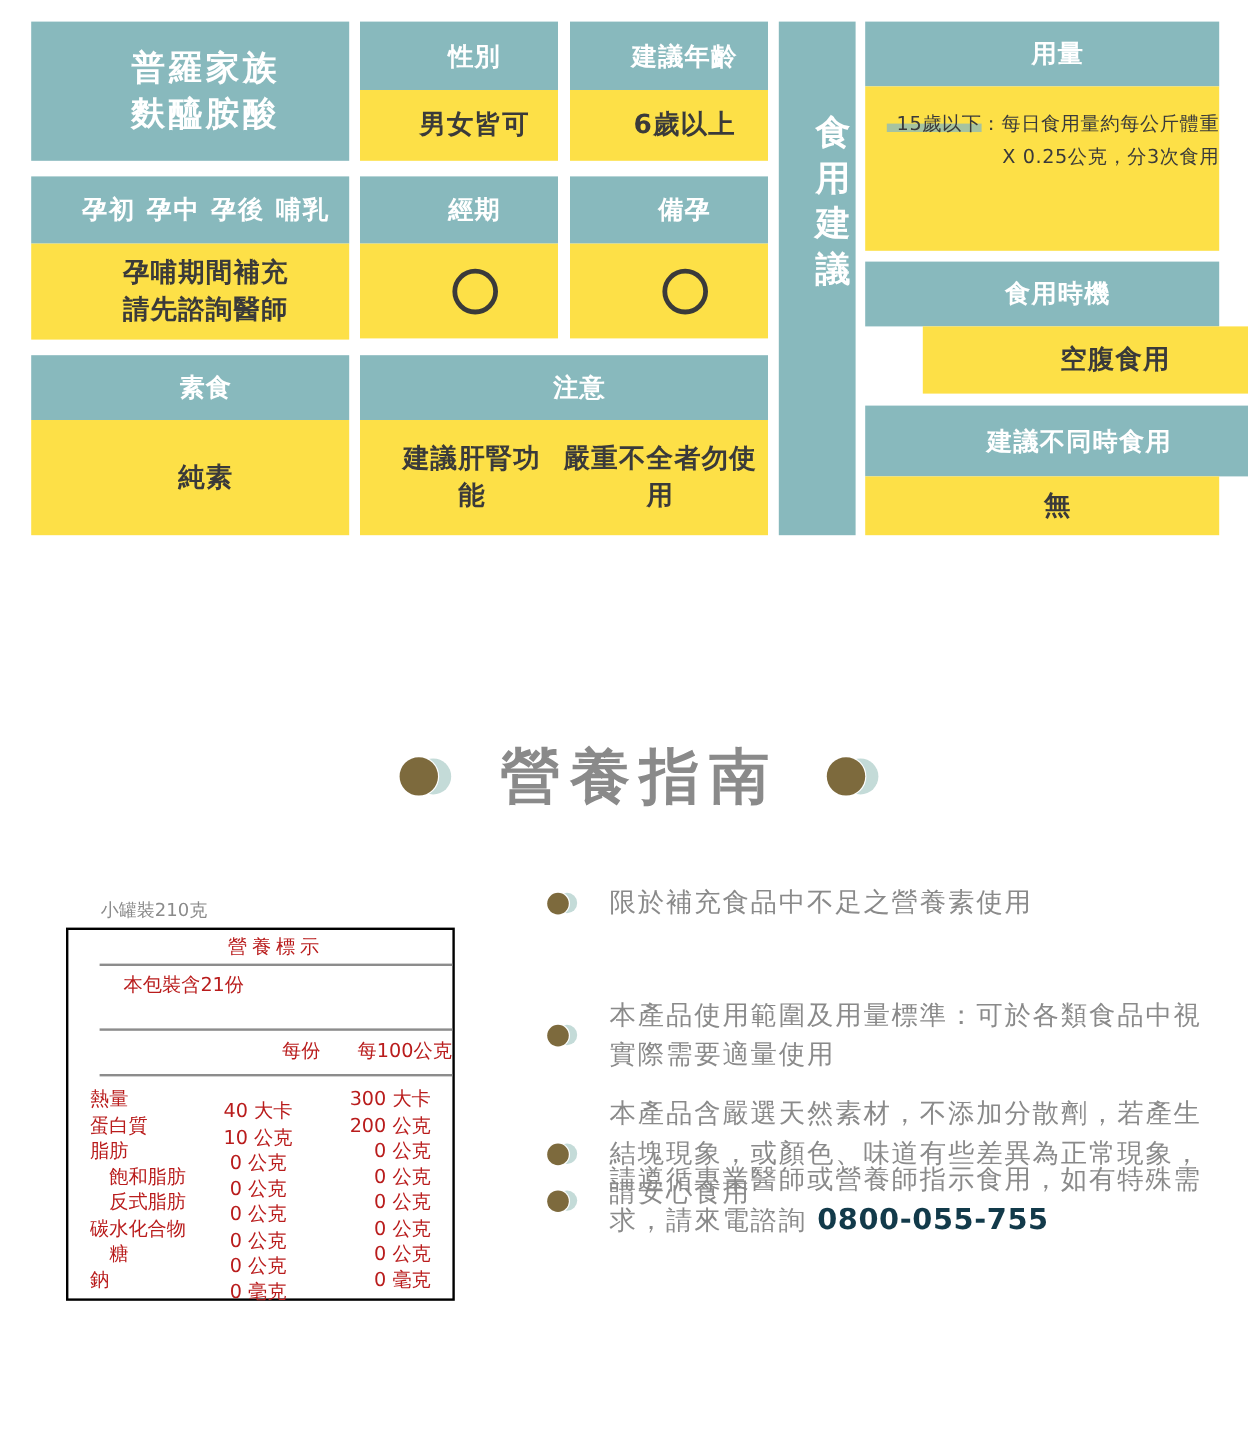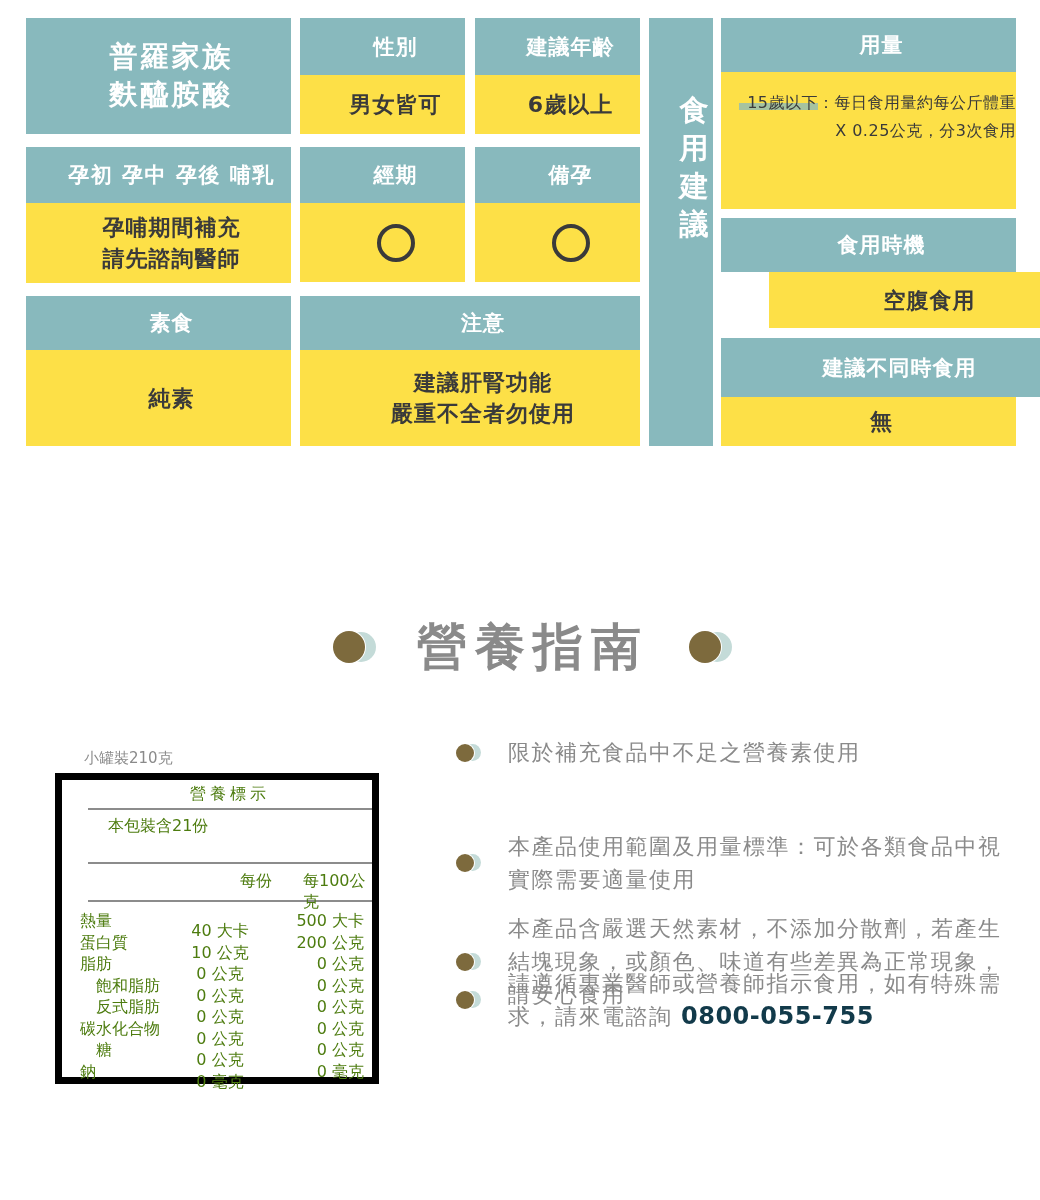--- a/index.html
+++ b/index.html
@@ -26,21 +26,21 @@
   .sec-title .txt { font-size: 50px; font-weight: bold; color: #8a8a8a; letter-spacing: 8px; margin: 0 40px; }
   .dot { position: relative; width: 44px; height: 34px; }
   .dot .front { position: absolute; left: 0; top: 1px; width: 32px; height: 32px; border-radius: 50%; background: #7d6a3d; z-index: 2; box-shadow: 0 0 0 1px #fff; }
   .dot .back { position: absolute; left: 13px; top: 2px; width: 30px; height: 30px; border-radius: 50%; background: #c4dbd8; z-index: 1; }
   .dot.small { width: 28px; height: 20px; }
   .dot.small .front { width: 18px; height: 18px; top: 1px; }
   .dot.small .back { left: 8px; width: 17px; height: 17px; top: 1px; }
 
   
   .nut-caption { left: 58px; top: 749px; font-size: 15px; color: #8a8a8a; }
-  .nut-box { left: 55px; top: 773px; width: 324px; height: 311px; border: 7px solid #000000; color: #4d7c0f; font-size: 16px; }
+  .nut-box { left: 55px; top: 773px; width: 324px; height: 311px; border: 2px solid #000000; color: #b91c1c; font-size: 16px; }
   .nut-box .row1 { height: 30px; border-bottom: 2px solid #8c8c8c; text-align: center; line-height: 28px; letter-spacing: 4px; }
   .nut-box .row2 { height: 54px; border-bottom: 2px solid #8c8c8c; padding: 5px 0 0 20px; line-height: 22px; }
   .nut-box .row3 { height: 38px; border-bottom: 2px solid #8c8c8c; position: relative; }
   .nut-box .row3 span { position: absolute; top: 7px; }
   .nut-table { position: absolute; left: 18px; top: 130px; width: 290px; }
   .nut-line { display: flex; height: 21.5px; line-height: 21.5px; }
   .nut-line .n { width: 110px; }
   .nut-line .n.ind { padding-left: 16px; }
   .nut-line .a { width: 60px; text-align: center; margin-top: 10px; }
   .nut-line .b { width: 114px; text-align: right; }
@@ -78,21 +78,21 @@
 
 <div class="abs teal cell hdr" style="left:475px;top:147px;width:165px;height:56px;">備孕</div>
 <div class="abs grey cell" style="left:475px;top:203px;width:165px;height:79px;">
   <div class="circle"></div>
 </div>
 
 <div class="abs teal cell hdr" style="left:26px;top:296px;width:265px;height:54px;">素食</div>
 <div class="abs grey cell val" style="left:26px;top:350px;width:265px;height:96px;">純素</div>
 
 <div class="abs teal cell hdr" style="left:300px;top:296px;width:340px;height:54px;">注意</div>
-<div class="abs grey cell val" style="left:300px;top:350px;width:340px;height:96px;flex-direction:column;">
+<div class="abs grey cell val" style="left:300px;top:350px;width:340px;height:96px;flex-direction:row;">
   <div>建議肝腎功能</div>
   <div>嚴重不全者勿使用</div>
 </div>
 
 <div class="abs teal cell vertical" style="left:649px;top:18px;width:64px;height:428px;padding-bottom:130px;">
   <div>食</div>
   <div>用</div>
   <div>建</div>
   <div>議</div>
 </div>
@@ -127,21 +127,21 @@
     <div>本包裝含21份</div>
   </div>
   <div class="row3">
     <span style="left:152px;">每份</span>
     <span style="left:215px;">每100公克</span>
   </div>
   <div class="nut-table">
     <div class="nut-line">
         <span class="n">熱量</span>
         <span class="a">40 大卡</span>
-        <span class="b">500 大卡</span>
+        <span class="b">300 大卡</span>
       </div>
     <div class="nut-line">
         <span class="n">蛋白質</span>
         <span class="a">10 公克</span>
         <span class="b">200 公克</span>
       </div>
     <div class="nut-line">
         <span class="n">脂肪</span>
         <span class="a">0 公克</span>
         <span class="b">0 公克</span>

